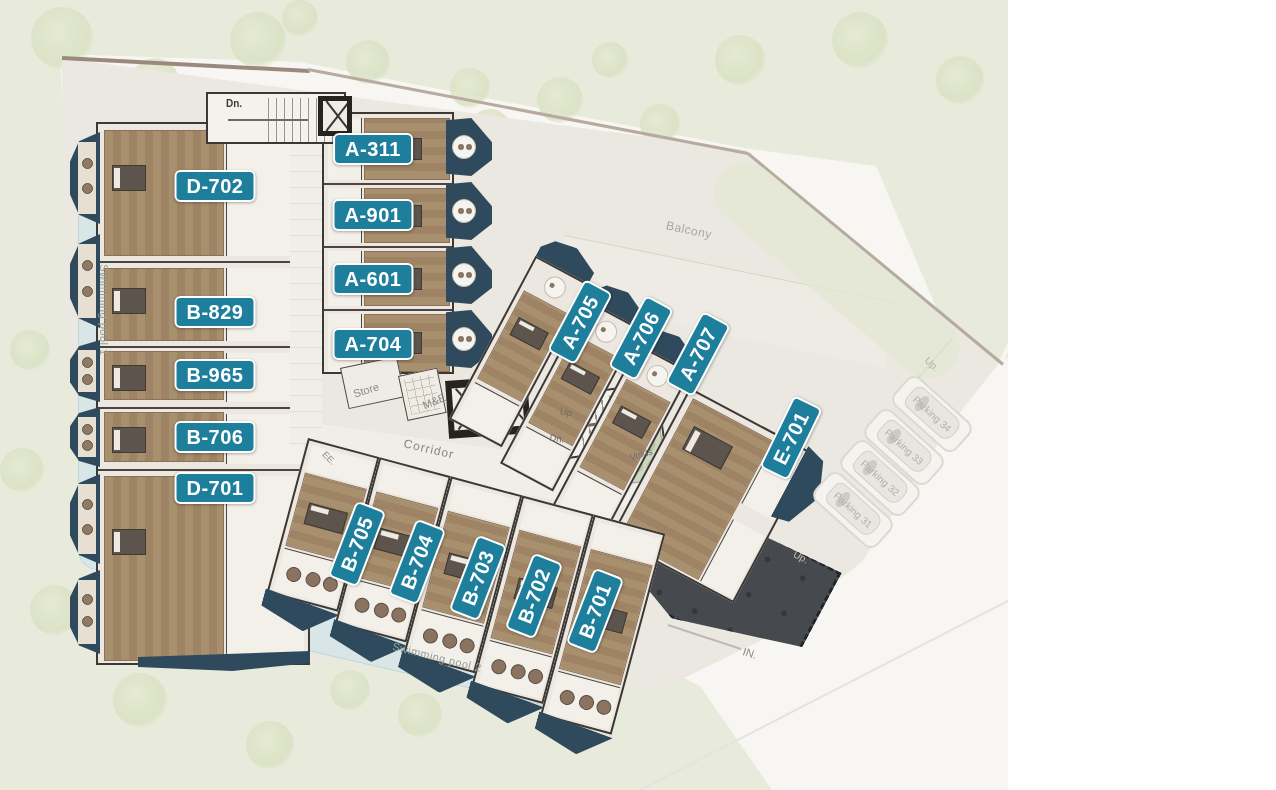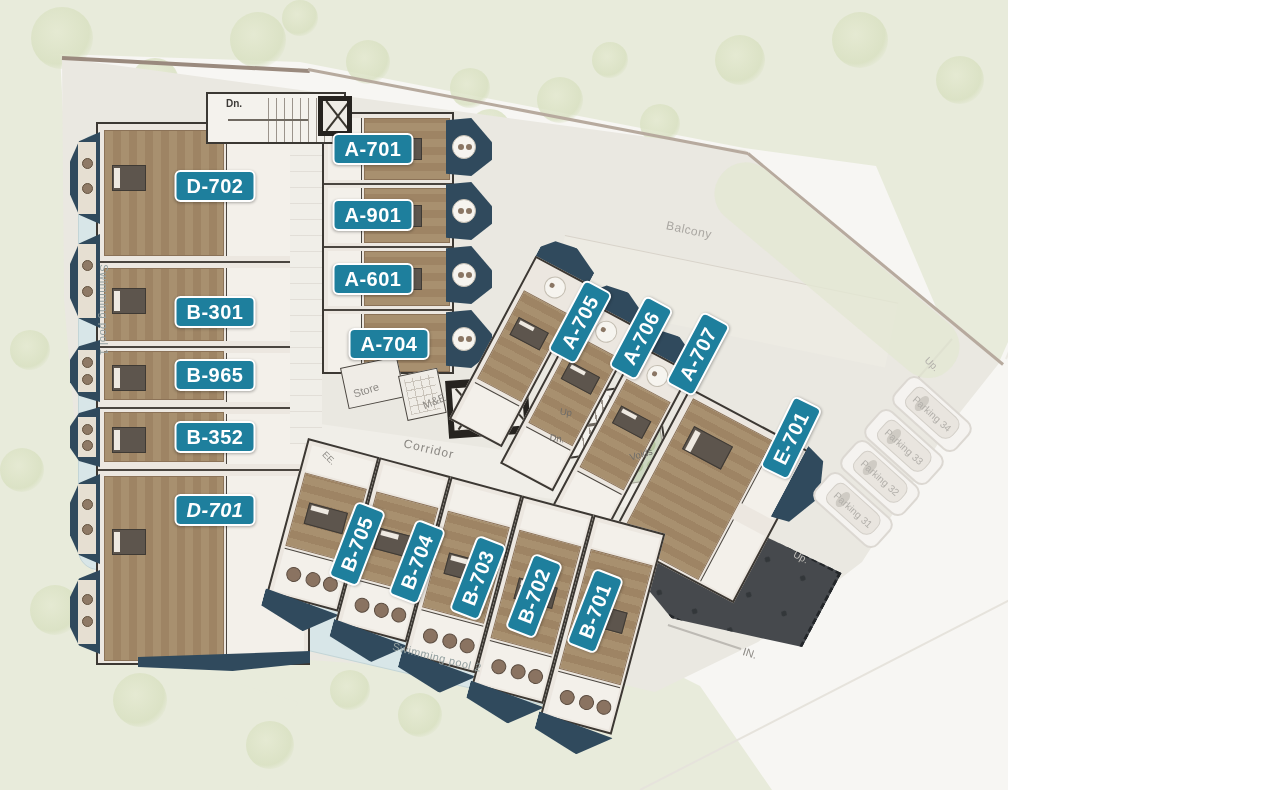--- a/index.html
+++ b/index.html
@@ -421,28 +421,28 @@
   <span class="lbl" style="--x:750px;--y:653px;--r:18deg">IN.</span>
   <span class="lbl faint" style="--x:932px;--y:364px;--r:45deg">Up.</span>
   <span class="lbl vfaint" style="--x:801px;--y:557px;--r:28deg">Up.</span>
   <span class="lbl faint" style="--x:932px;--y:414px;--r:42deg">Parking 34</span>
   <span class="lbl faint" style="--x:904px;--y:447px;--r:42deg">Parking 33</span>
   <span class="lbl faint" style="--x:880px;--y:478px;--r:42deg">Parking 32</span>
   <span class="lbl faint" style="--x:853px;--y:510px;--r:42deg">Parking 31</span>
 
   <div id="badges">
       <div class="badge" style="left: 215px; top: 186px; --r: 0deg;">D-702</div>
-      <div class="badge" style="left: 215px; top: 312px; --r: 0deg;">B-301</div>
+      <div class="badge" style="left: 215px; top: 312px; --r: 0deg;">B-829</div>
       <div class="badge" style="left: 215px; top: 375px; --r: 0deg;">B-965</div>
-      <div class="badge" style="left: 215px; top: 437px; --r: 0deg;">B-352</div>
-      <div class="badge" style="left: 215px; top: 510px; font-style: italic; --r: 0deg;">D-701</div>
-      <div class="badge" style="left: 373px; top: 149px; --r: 0deg;">A-701</div>
+      <div class="badge" style="left: 215px; top: 437px; --r: 0deg;">B-706</div>
+      <div class="badge" style="left: 215px; top: 488px; --r: 0deg;">D-701</div>
+      <div class="badge" style="left: 373px; top: 149px; --r: 0deg;">A-311</div>
       <div class="badge" style="left: 373px; top: 215px; --r: 0deg;">A-901</div>
       <div class="badge" style="left: 373px; top: 279px; --r: 0deg;">A-601</div>
-      <div class="badge" style="left: 389px; top: 344px; --r: 0deg;">A-704</div>
+      <div class="badge" style="left: 373px; top: 344px; --r: 0deg;">A-704</div>
       <div class="badge" style="left: 580px; top: 322px; --r: -62deg;">A-705</div>
       <div class="badge" style="left: 641px; top: 338px; --r: -62deg;">A-706</div>
       <div class="badge" style="left: 698px; top: 354px; --r: -62deg;">A-707</div>
       <div class="badge" style="left: 791px; top: 438px; --r: -64deg;">E-701</div>
       <div class="badge" style="left: 357px; top: 544px; --r: -69deg;">B-705</div>
       <div class="badge" style="left: 417px; top: 562px; --r: -69deg;">B-704</div>
       <div class="badge" style="left: 478px; top: 578px; --r: -69deg;">B-703</div>
       <div class="badge" style="left: 534px; top: 596px; --r: -69deg;">B-702</div>
       <div class="badge" style="left: 595px; top: 611px; --r: -69deg;">B-701</div>
     </div>

